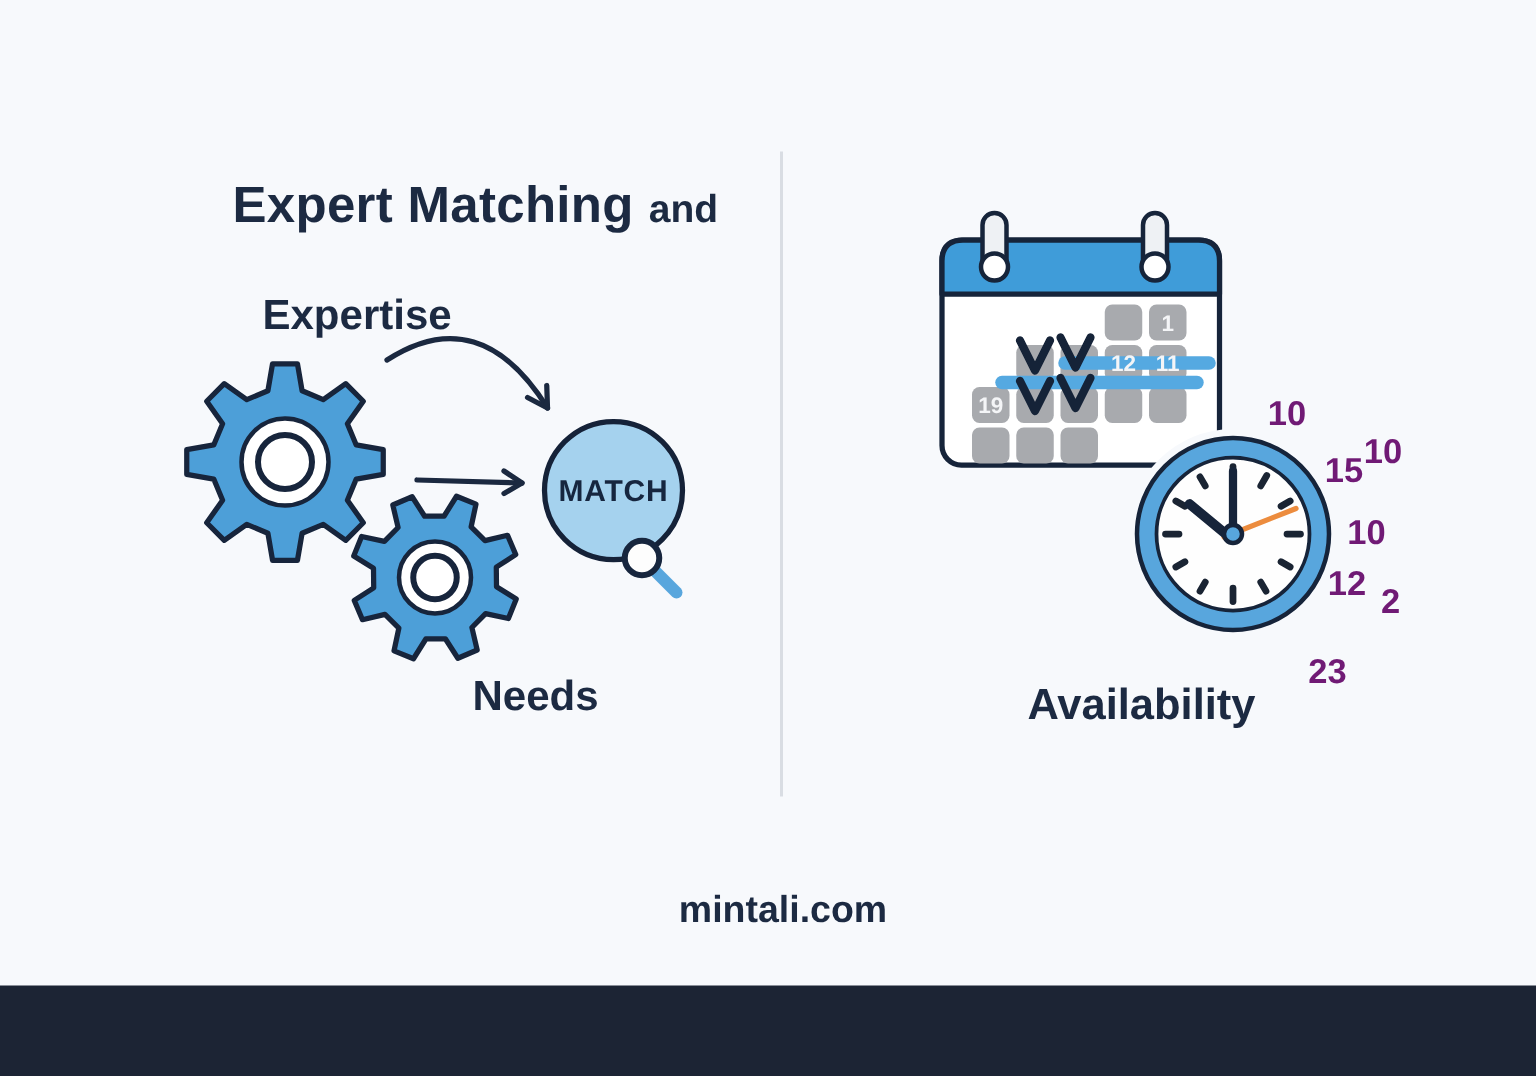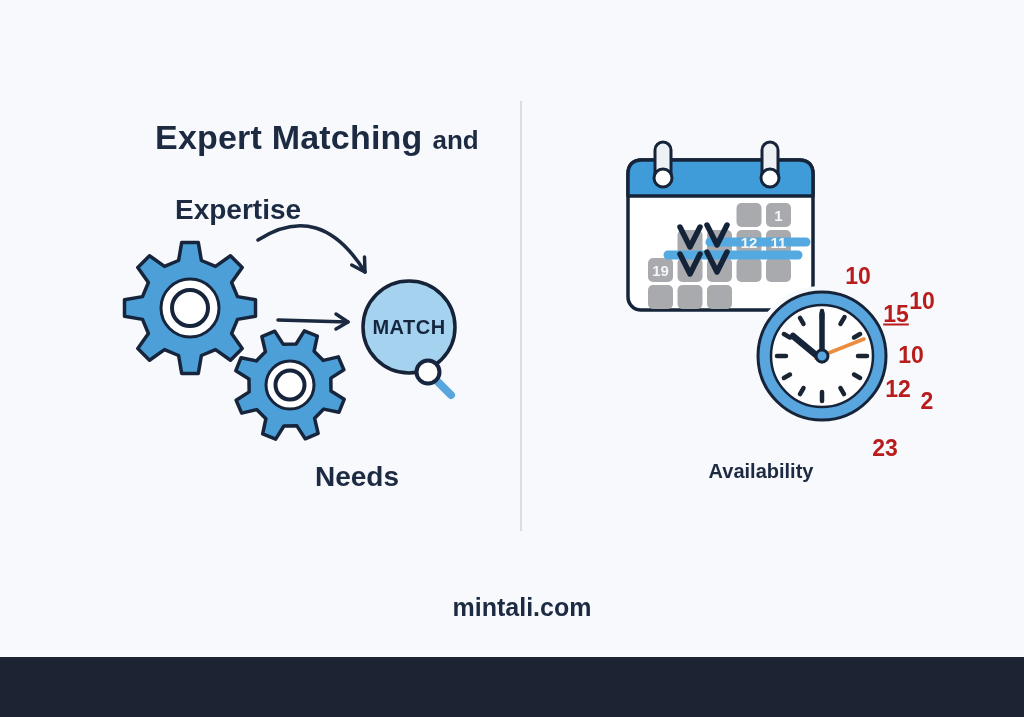--- a/index.html
+++ b/index.html
@@ -19,48 +19,48 @@
   .title-wrap {
     left: 155px; top: 118px;
     display: flex; align-items: baseline; gap: 10px;
   }
   .title-main { font-size: 34px; font-weight: bold; letter-spacing: 0.2px; }
   .title-suffix { font-size: 26px; font-weight: bold; }
 
   
   .label { font-weight: bold; font-size: 28px; }
   .expertise-label { left: 175px; top: 194px; }
-  .needs-label { left: 315px; top: 448px; margin-top: 13px; }
+  .needs-label { left: 315px; top: 448px; }
 
   
   .left-art { left: 80px; top: 195px; }
   .calendar-art { left: 610px; top: 130px; z-index: 1; }
   .clock-art { left: 745px; top: 278px; z-index: 2; }
 
   
   .divider {
     left: 520px; top: 101px;
     width: 2px; height: 430px;
     background: #d9dde3;
   }
 
   
   .clock-num {
-    font-size: 23px; font-weight: bold; color: #b91c1c; z-index: 3;
+    font-size: 23px; font-weight: bold; color: #701a75; z-index: 3;
   }
   .cn0 { left: 858px; top: 276px; }
   .cn1 { left: 922px; top: 301px; }
-  .cn2 { left: 896px; top: 314px; text-decoration: underline; }
+  .cn2 { left: 896px; top: 314px; }
   .cn3 { left: 911px; top: 355px; }
   .cn4 { left: 898px; top: 389px; }
   .cn5 { left: 927px; top: 401px; }
   .cn6 { left: 885px; top: 448px; }
 
   
-  .availability-label { left: 761px; top: 471px; font-size: 20px; font-weight: bold; z-index: 3; }
+  .availability-label { left: 761px; top: 471px; font-size: 29px; font-weight: bold; z-index: 3; }
 
   
   .brand { left: 522px; top: 607px; font-size: 25px; font-weight: bold; text-align: right; }
 
   
   .footer-bar {
     left: 0; bottom: 0;
     width: 1024px; height: 60px;
     background: #1c2434;
   }

